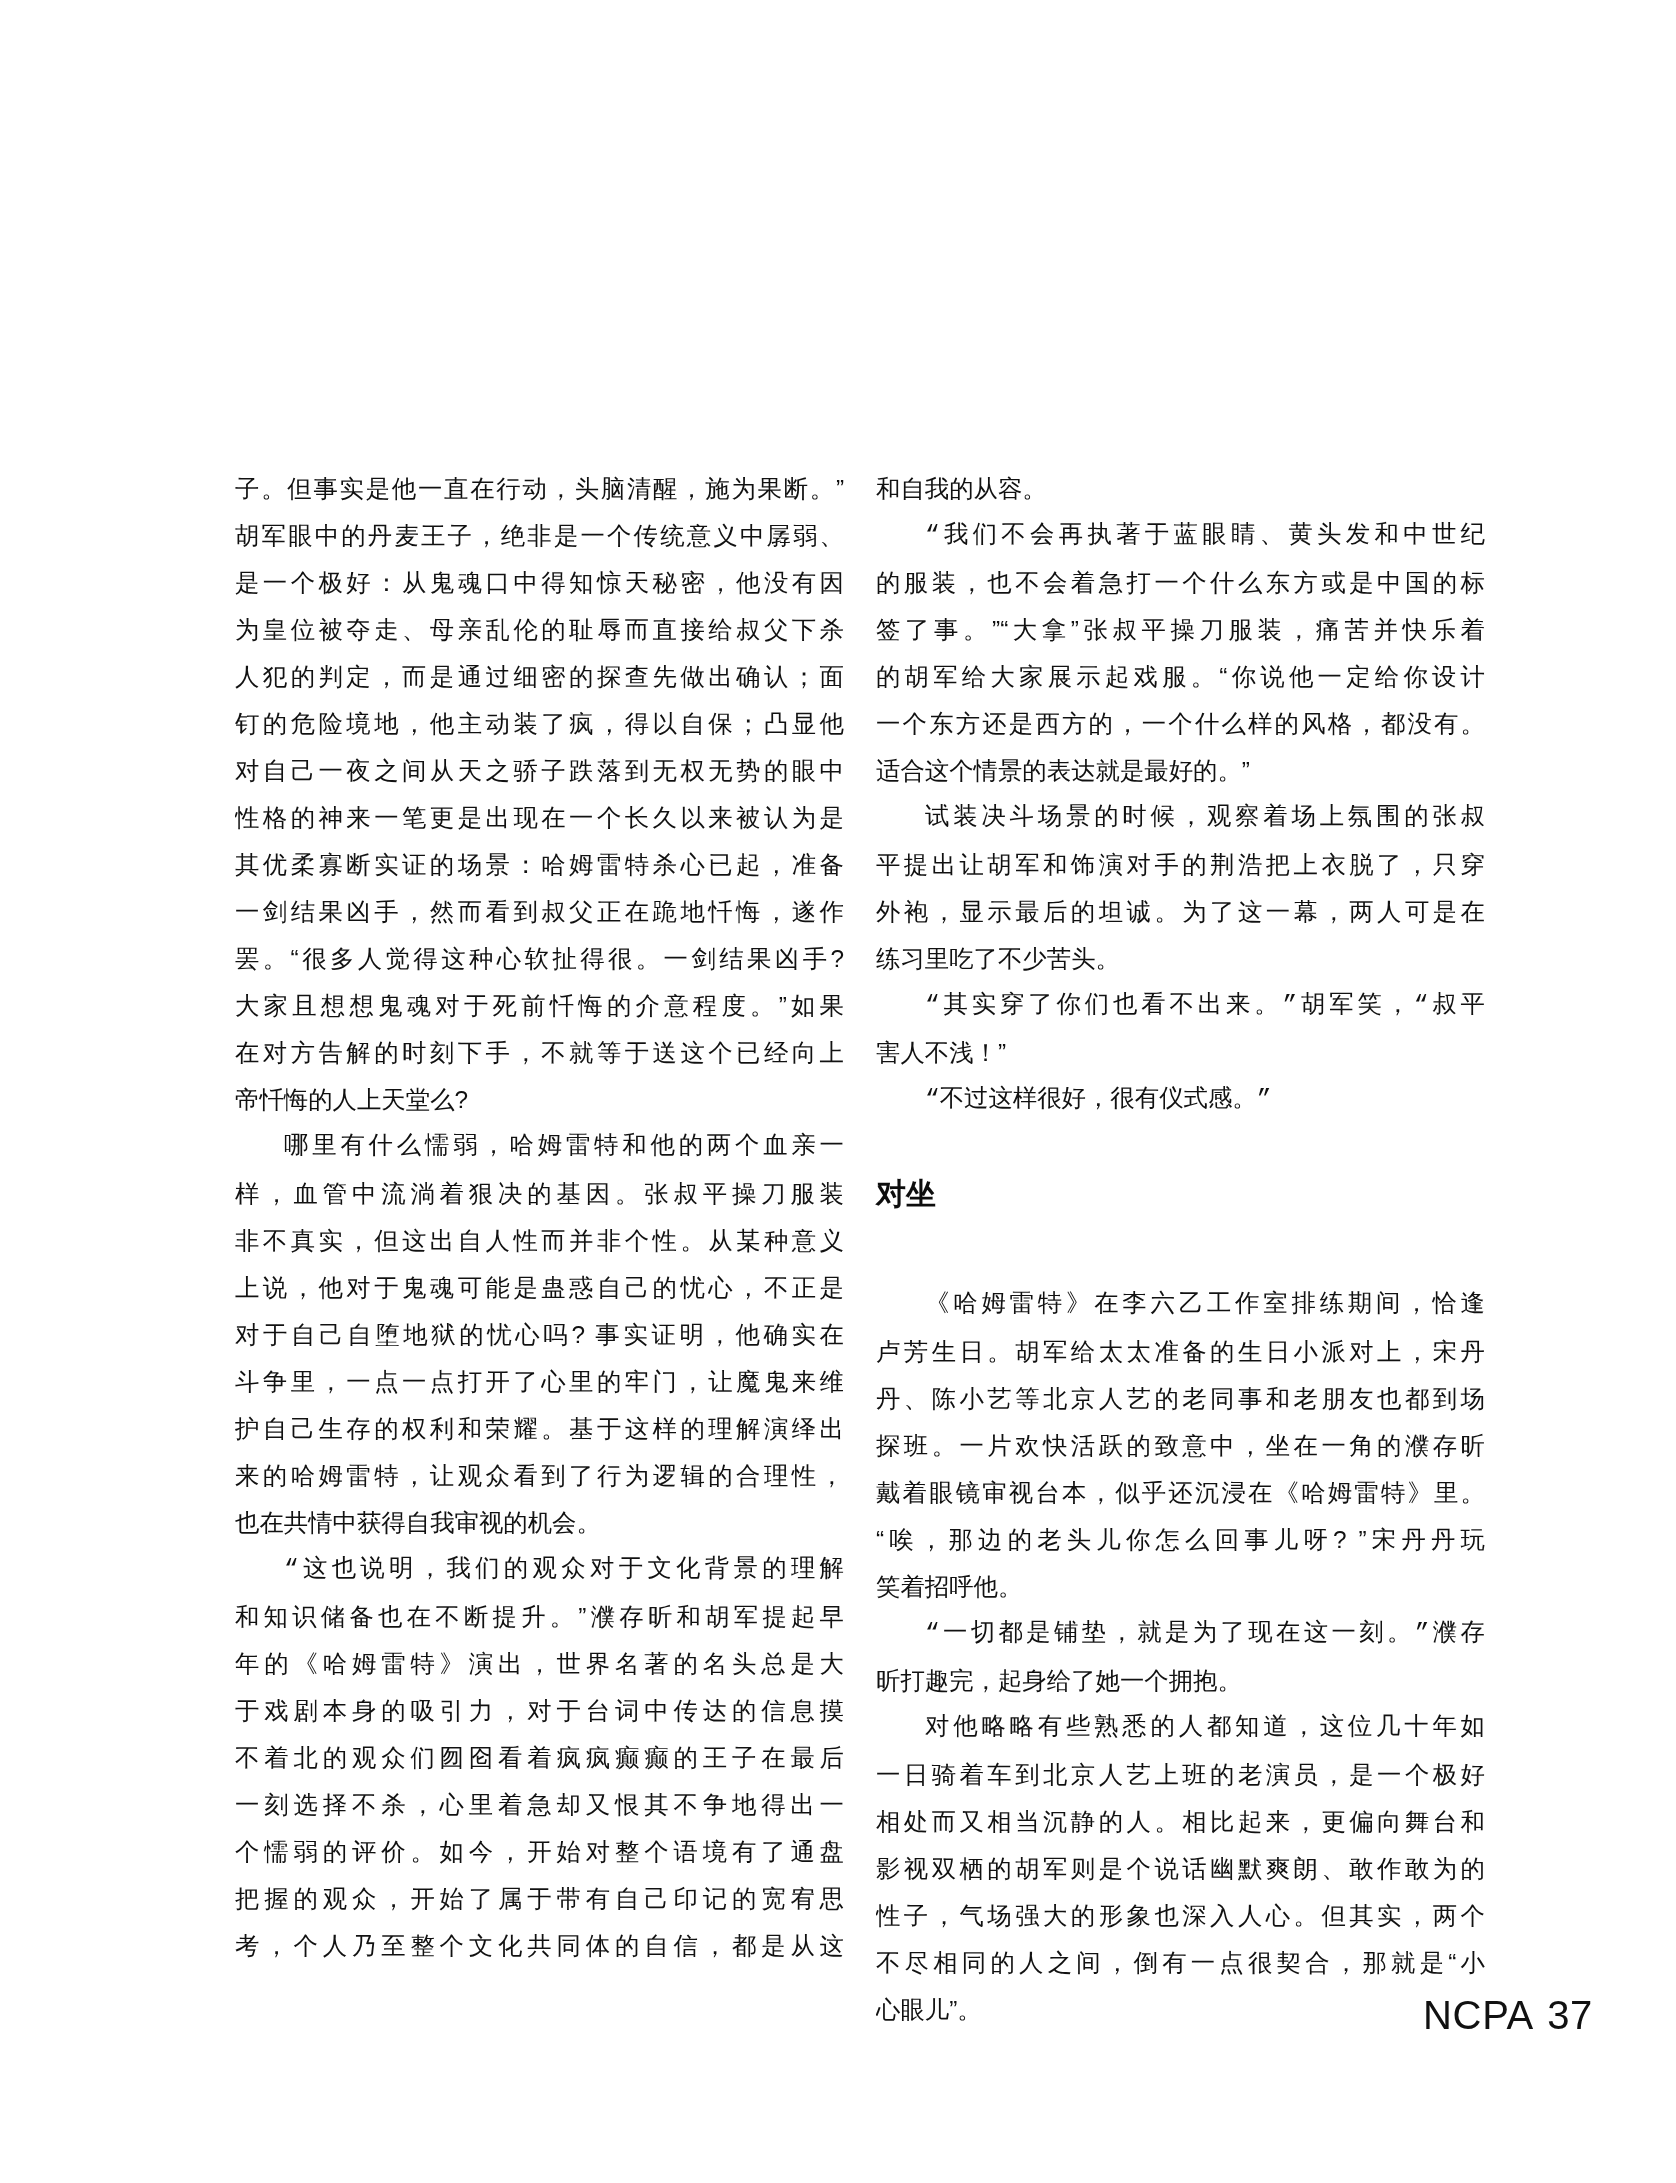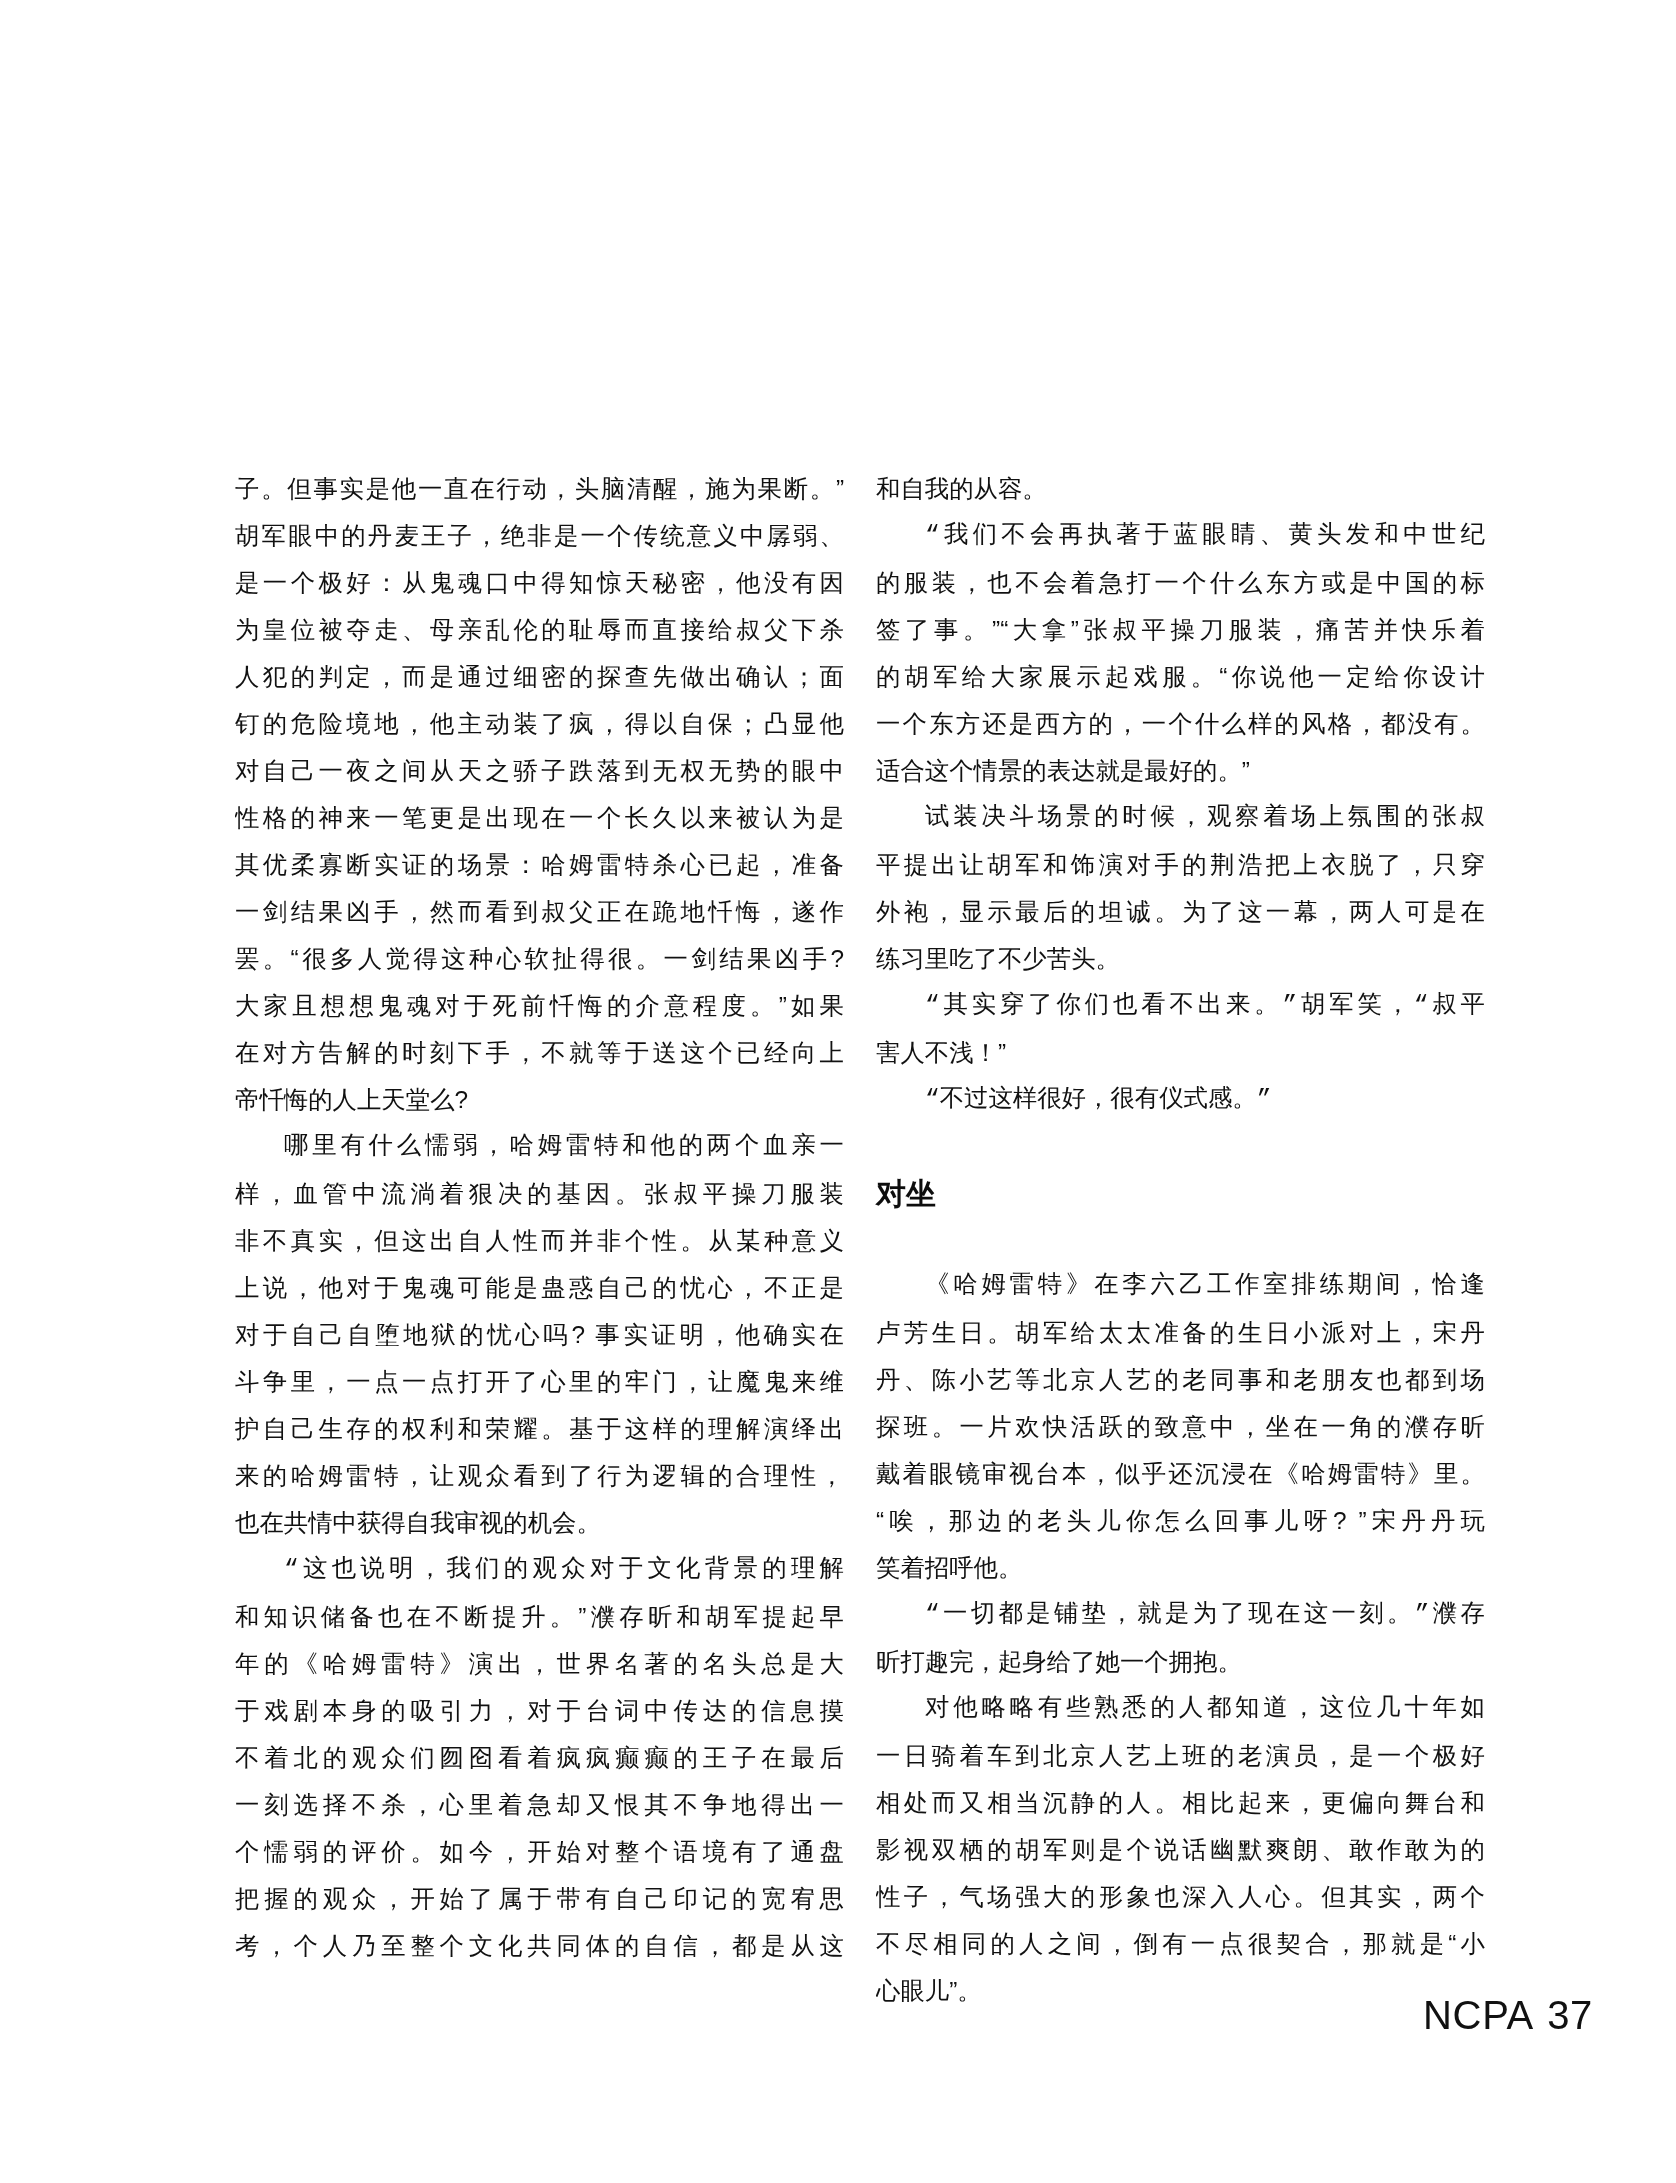--- a/index.html
+++ b/index.html
@@ -30,21 +30,21 @@
   }
   .line.no-just { text-align-last: left; }
   .line.indent  { text-indent: 49px; font-family: Liberation Mono, monospace; }
   .heading {
     font-weight: bold;
     font-size: 30px;
     color: #0d0d0d;
     height: 47px;
     line-height: 47px;
     margin-top: 47px;
-    margin-bottom: 45px;
+    margin-bottom: 64px;
     text-align: left;
   }
   .footer {
     position: absolute;
     left: 1423px;
     top: 2000px;
     font-size: 40px;
     line-height: 30px;
     color: #111111;
     letter-spacing: 0.7px;

